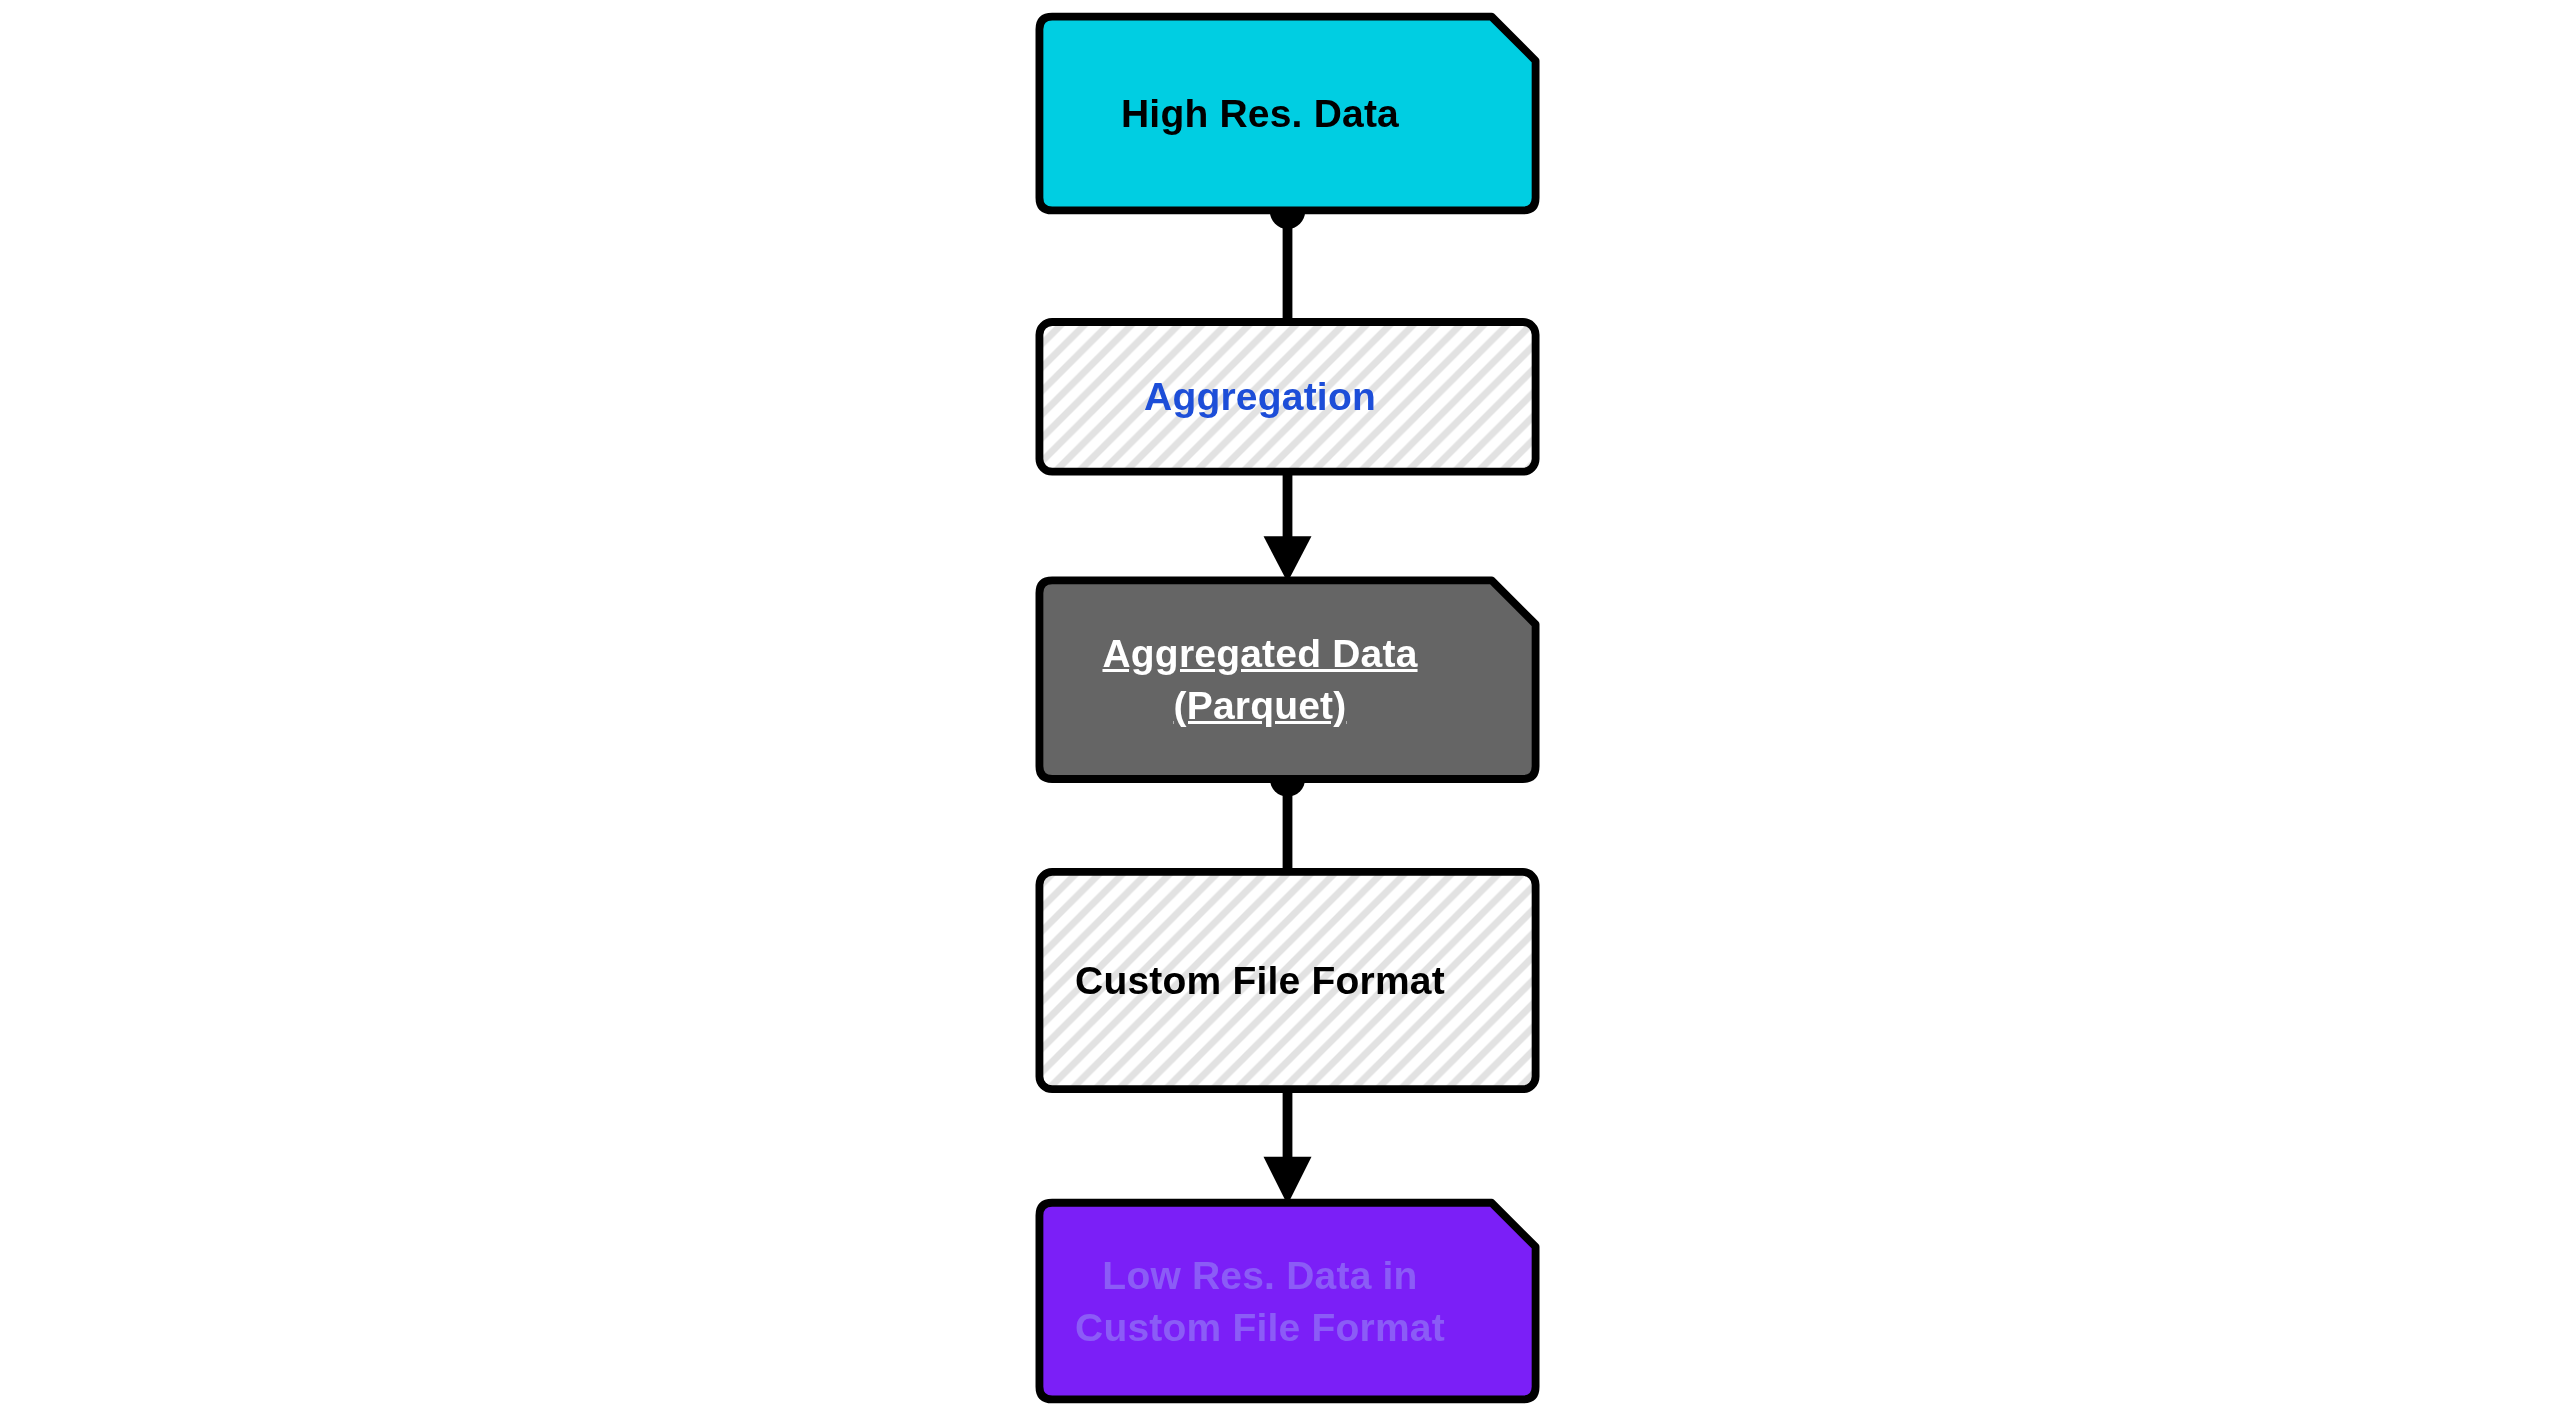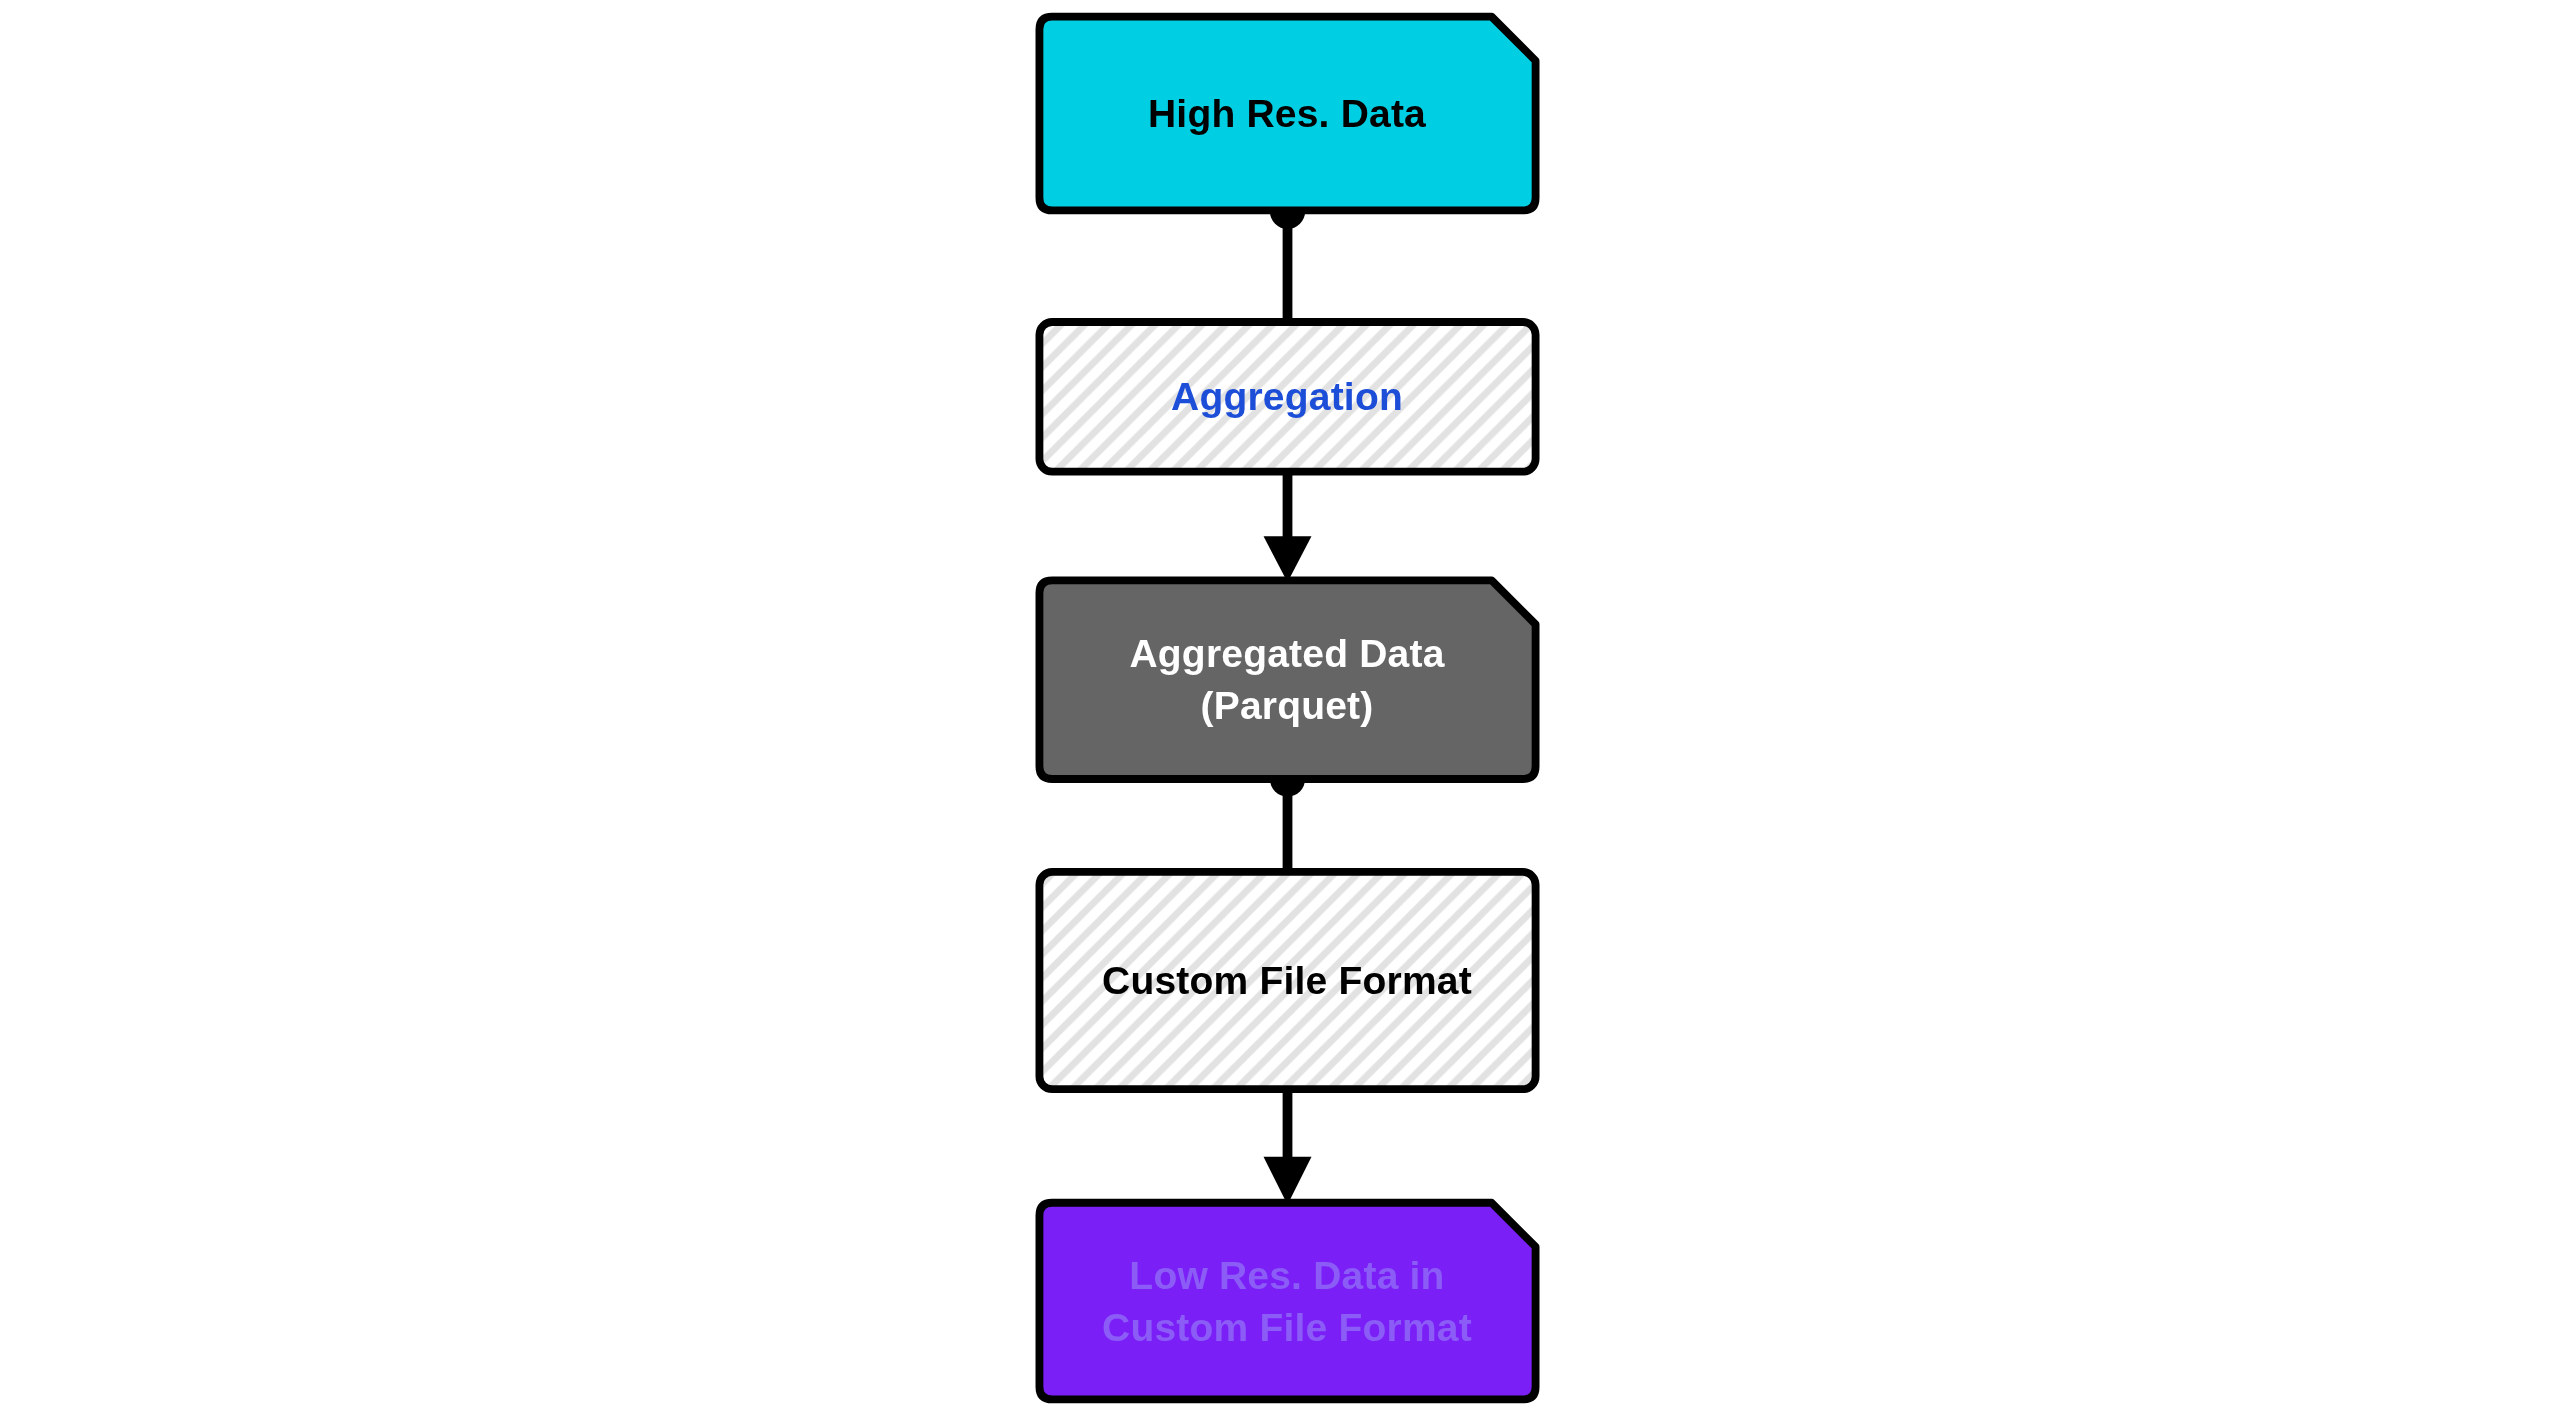--- a/index.html
+++ b/index.html
@@ -15,21 +15,21 @@
     overflow: hidden;
     font-family: "Liberation Sans", sans-serif;
   }
   #diagram-svg {
     position: absolute;
     left: 0;
     top: 0;
   }
   .node-label {
     position: absolute;
-    left: 1039px;
+    left: 1012px;
     width: 496px;
     display: flex;
     align-items: center;
     justify-content: center;
     text-align: center;
     white-space: pre-line;
     font-weight: 700;
     font-size: 39px;
     line-height: 1.32;
     letter-spacing: 0.2px;
@@ -74,21 +74,21 @@
 
     <rect x="1062" y="891" width="507" height="222" rx="13" fill="url(#hatch)" stroke="#000000" stroke-width="8"></rect>
 
     <path d="M 1075 1229 H 1524 L 1569 1274 V 1417 Q 1569 1430 1556 1430 H 1075 Q 1062 1430 1062 1417 V 1242 Q 1062 1229 1075 1229 Z" stroke="#000000" stroke-width="8" stroke-linejoin="round" fill="#7b1ff7"></path>
   </svg>
 
   <div class="node-label label-1" style="color: rgb(0, 0, 0);">High Res. Data</div>
 
   <div class="node-label label-2" style="color: #1d4ed8;">Aggregation</div>
 
-  <div class="node-label label-3" style="color: rgb(255, 255, 255);">Aggregated Data
+  <div class="node-label label-3" style="color: rgb(255, 255, 255); text-decoration: underline;">Aggregated Data
 (Parquet)</div>
 
   <div class="node-label label-4" style="color: rgb(0, 0, 0);">Custom File Format</div>
 
   <div class="node-label label-5" style="color: #8b5cf6;">Low Res. Data in
 Custom File Format</div>
 
 </div>
 
 

